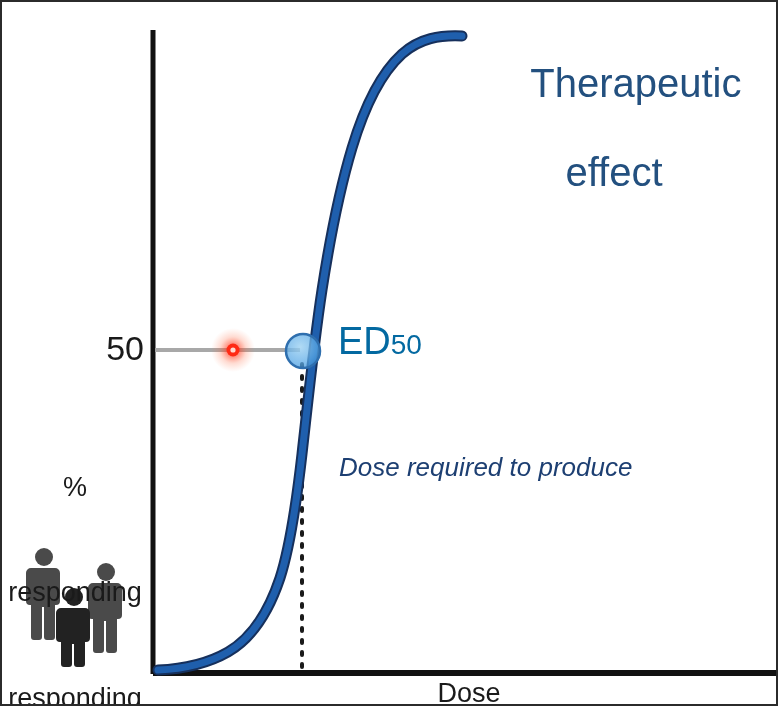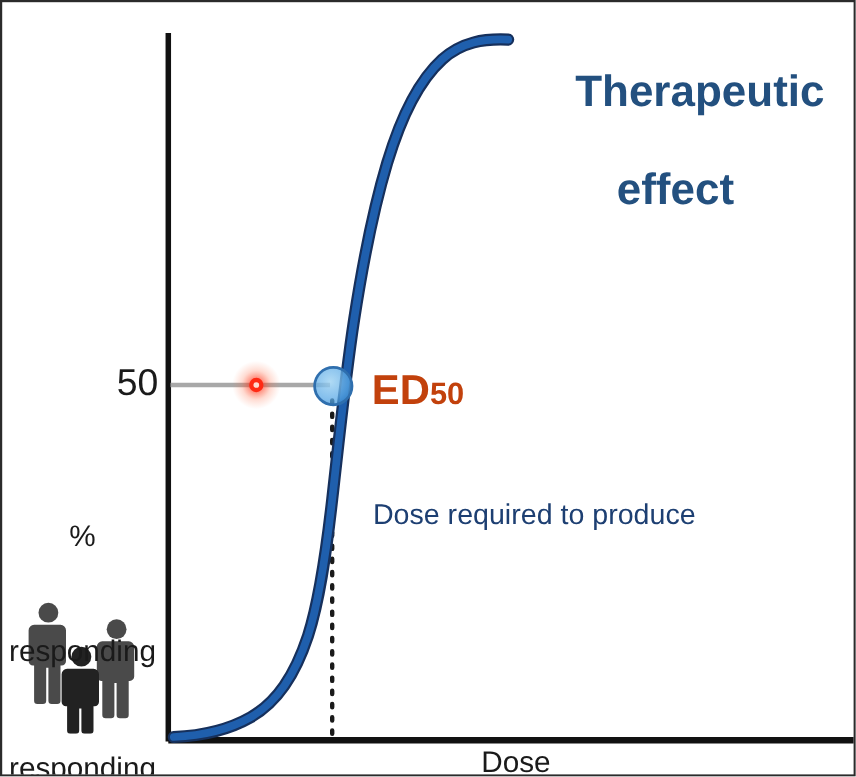--- a/index.html
+++ b/index.html
@@ -33,45 +33,45 @@
   }
 
   
   #title-block {
     left: 462px;
     top: 14px;
     width: 300px;
     text-align: center;
     color: #23507f;
     font-size: 40px;
-    font-weight: 700;
+    font-weight: 400;
     letter-spacing: 0px;
   }
   #title-block .line2 { display: block; }
 
   #ed50-heading {
     left: 336px;
-    top: 332px;
-    color: #c2410c;
+    top: 318px;
+    color: #0369a1;
     font-size: 38px;
-    font-weight: 700;
+    font-weight: 400;
   }
   #ed50-heading .sub {
     font-size: 28px;
   }
 
   #ed50-desc {
     left: 337px;
     top: 378px;
     color: #1d3f72;
     font-size: 26px;
     font-weight: 400;
     line-height: 1.35;
   }
-  #ed50-desc span { display: block; }
+  #ed50-desc span { display: block; font-style: italic; }
 
   
   #ytick-50 {
     left: 60px;
     top: 327px;
     width: 82px;
     text-align: right;
     color: #1a1a1a;
     font-size: 34px;
   }

